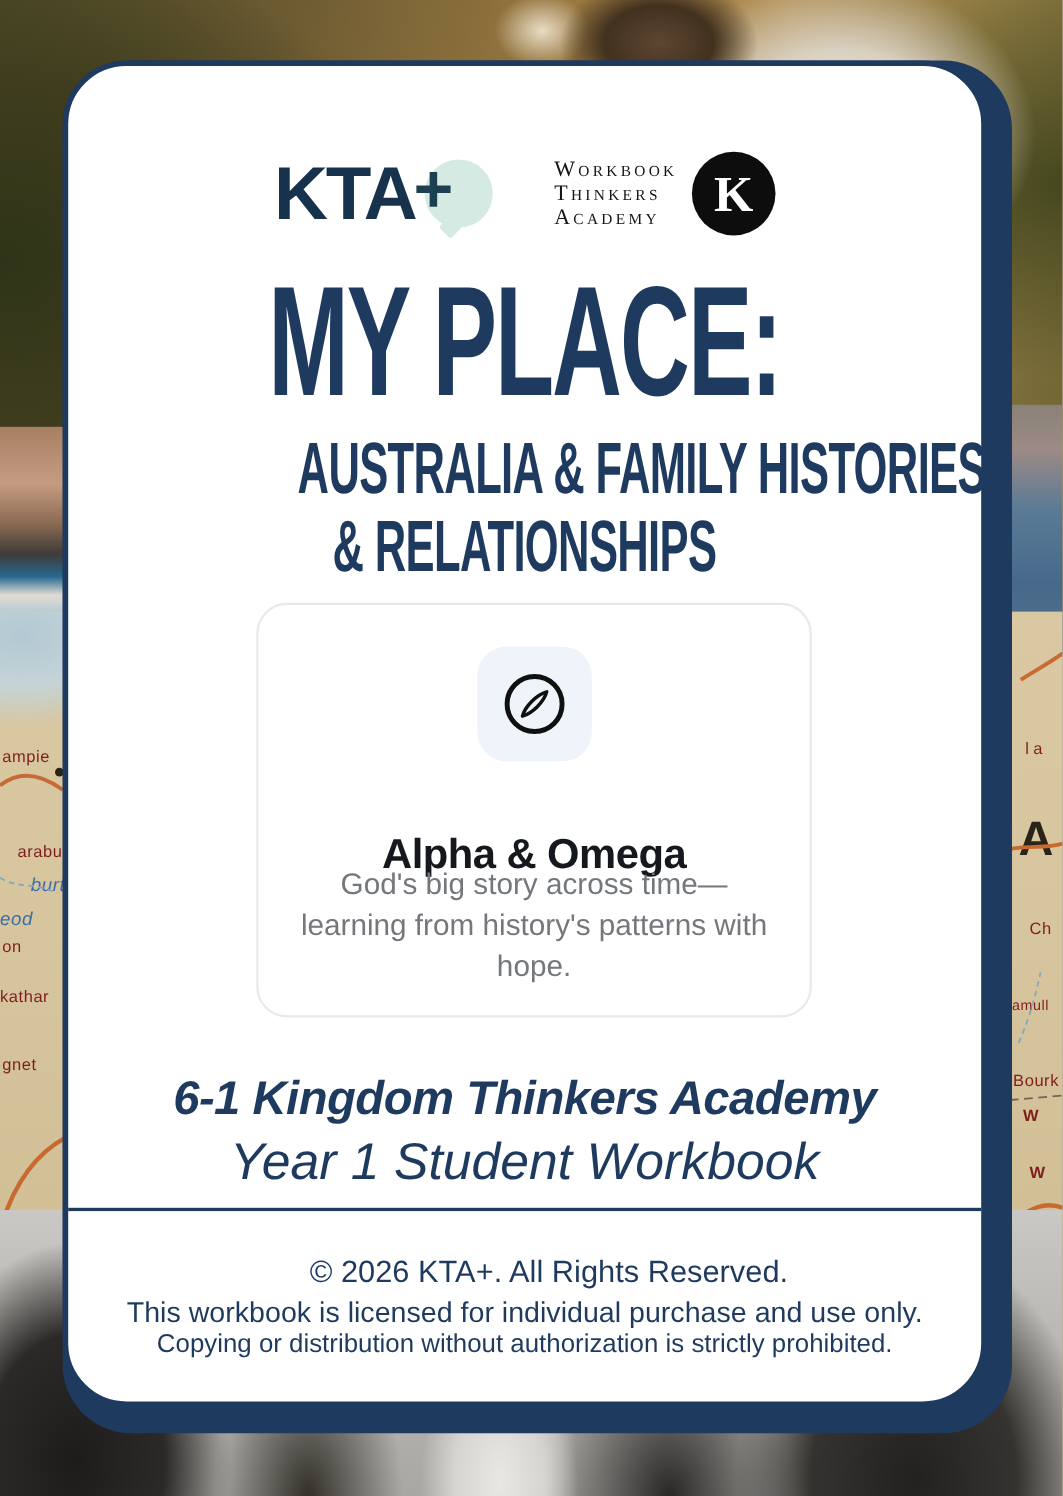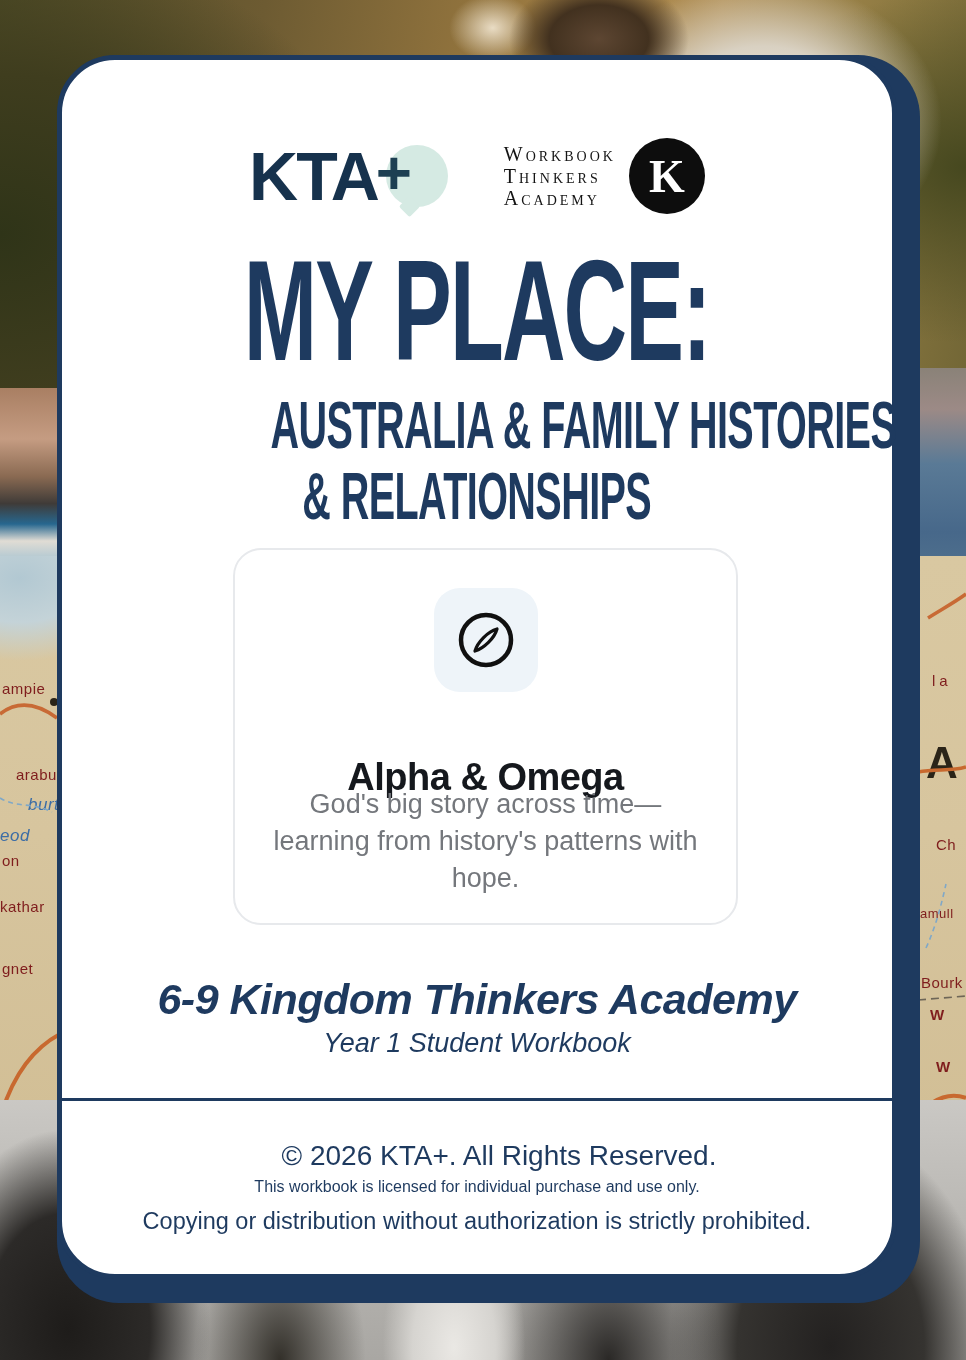--- a/index.html
+++ b/index.html
@@ -81,24 +81,24 @@
   .alpha-card {
     left:171px !important; right:auto !important; top:488px; width:505px; height:377px;
     border:2px solid #e7e9ec; border-radius:28px; background:#fff; box-sizing:border-box;
   }
   .alpha-card > div { position:absolute; left:0; right:0; text-align:center; }
   .icon-tile { top:38px; left:199px !important; right:auto !important; width:104px; height:104px; background:#eef4f9; border-radius:26px; display:flex; align-items:center; justify-content:center; }
   .alpha-title { top:176px; font-size:38px; font-weight:bold; color:#15181d; letter-spacing:-0.5px;margin-top:30px; }
   .alpha-desc { top:236px; padding:0 34px; font-size:27px; line-height:37px; color:#74777c; }
 
   .program { top:915px; color:#1e3a5f; font-size:43px; font-weight:bold; font-style:italic; letter-spacing:-0.5px; }
-  .workbook { top:968px; color:#1e3a5f; font-size:27px; font-style:italic; }
+  .workbook { top:968px; color:#1e3a5f; font-size:47px; font-style:italic; }
   .divider { top:1038px; height:3px; background:#1e3a5f; }
   .copyright { top:1080px; color:#1e3a5f; font-size:28px;margin-left:44px; }
-  .license1 { top:1118px; color:#1e3a5f; font-size:16px; }
+  .license1 { top:1118px; color:#1e3a5f; font-size:26px; }
   .license2 { top:1148px; color:#1e3a5f; font-size:23.5px; }
 </style>
 </head>
 <body>
 
 <div class="stage">
 
   <div class="bg-top"></div>
   <div class="bg-left-lower"></div>
   <div class="bg-right-lower"></div>
@@ -168,21 +168,21 @@
       <div class="icon-tile">
         <svg width="64" height="64" viewBox="0 0 64 64">
           <circle cx="32" cy="32" r="25" fill="none" stroke="#101010" stroke-width="4.5"></circle>
           <path d="M21 43 C 23.5 34, 34 23.5, 43 21 C 40.5 30, 30 40.5, 21 43 Z" fill="none" stroke="#101010" stroke-width="3.2" stroke-linejoin="round"></path>
         </svg>
       </div>
       <div class="alpha-title">Alpha &amp; Omega</div>
       <div class="alpha-desc">God's big story across time—learning from history's patterns with hope.</div>
     </div>
 
-    <div class="program">6-9 Kingdom Thinkers Academy</div>
+    <div class="program">6-1 Kingdom Thinkers Academy</div>
     <div class="workbook">Year 1 Student Workbook</div>
     <div class="divider"></div>
     <div class="copyright">© 2026 KTA+. All Rights Reserved.</div>
     <div class="license1">This workbook is licensed for individual purchase and use only.</div>
     <div class="license2">Copying or distribution without authorization is strictly prohibited.</div>
   </div>
 
 </div>
 
 </body></html>

